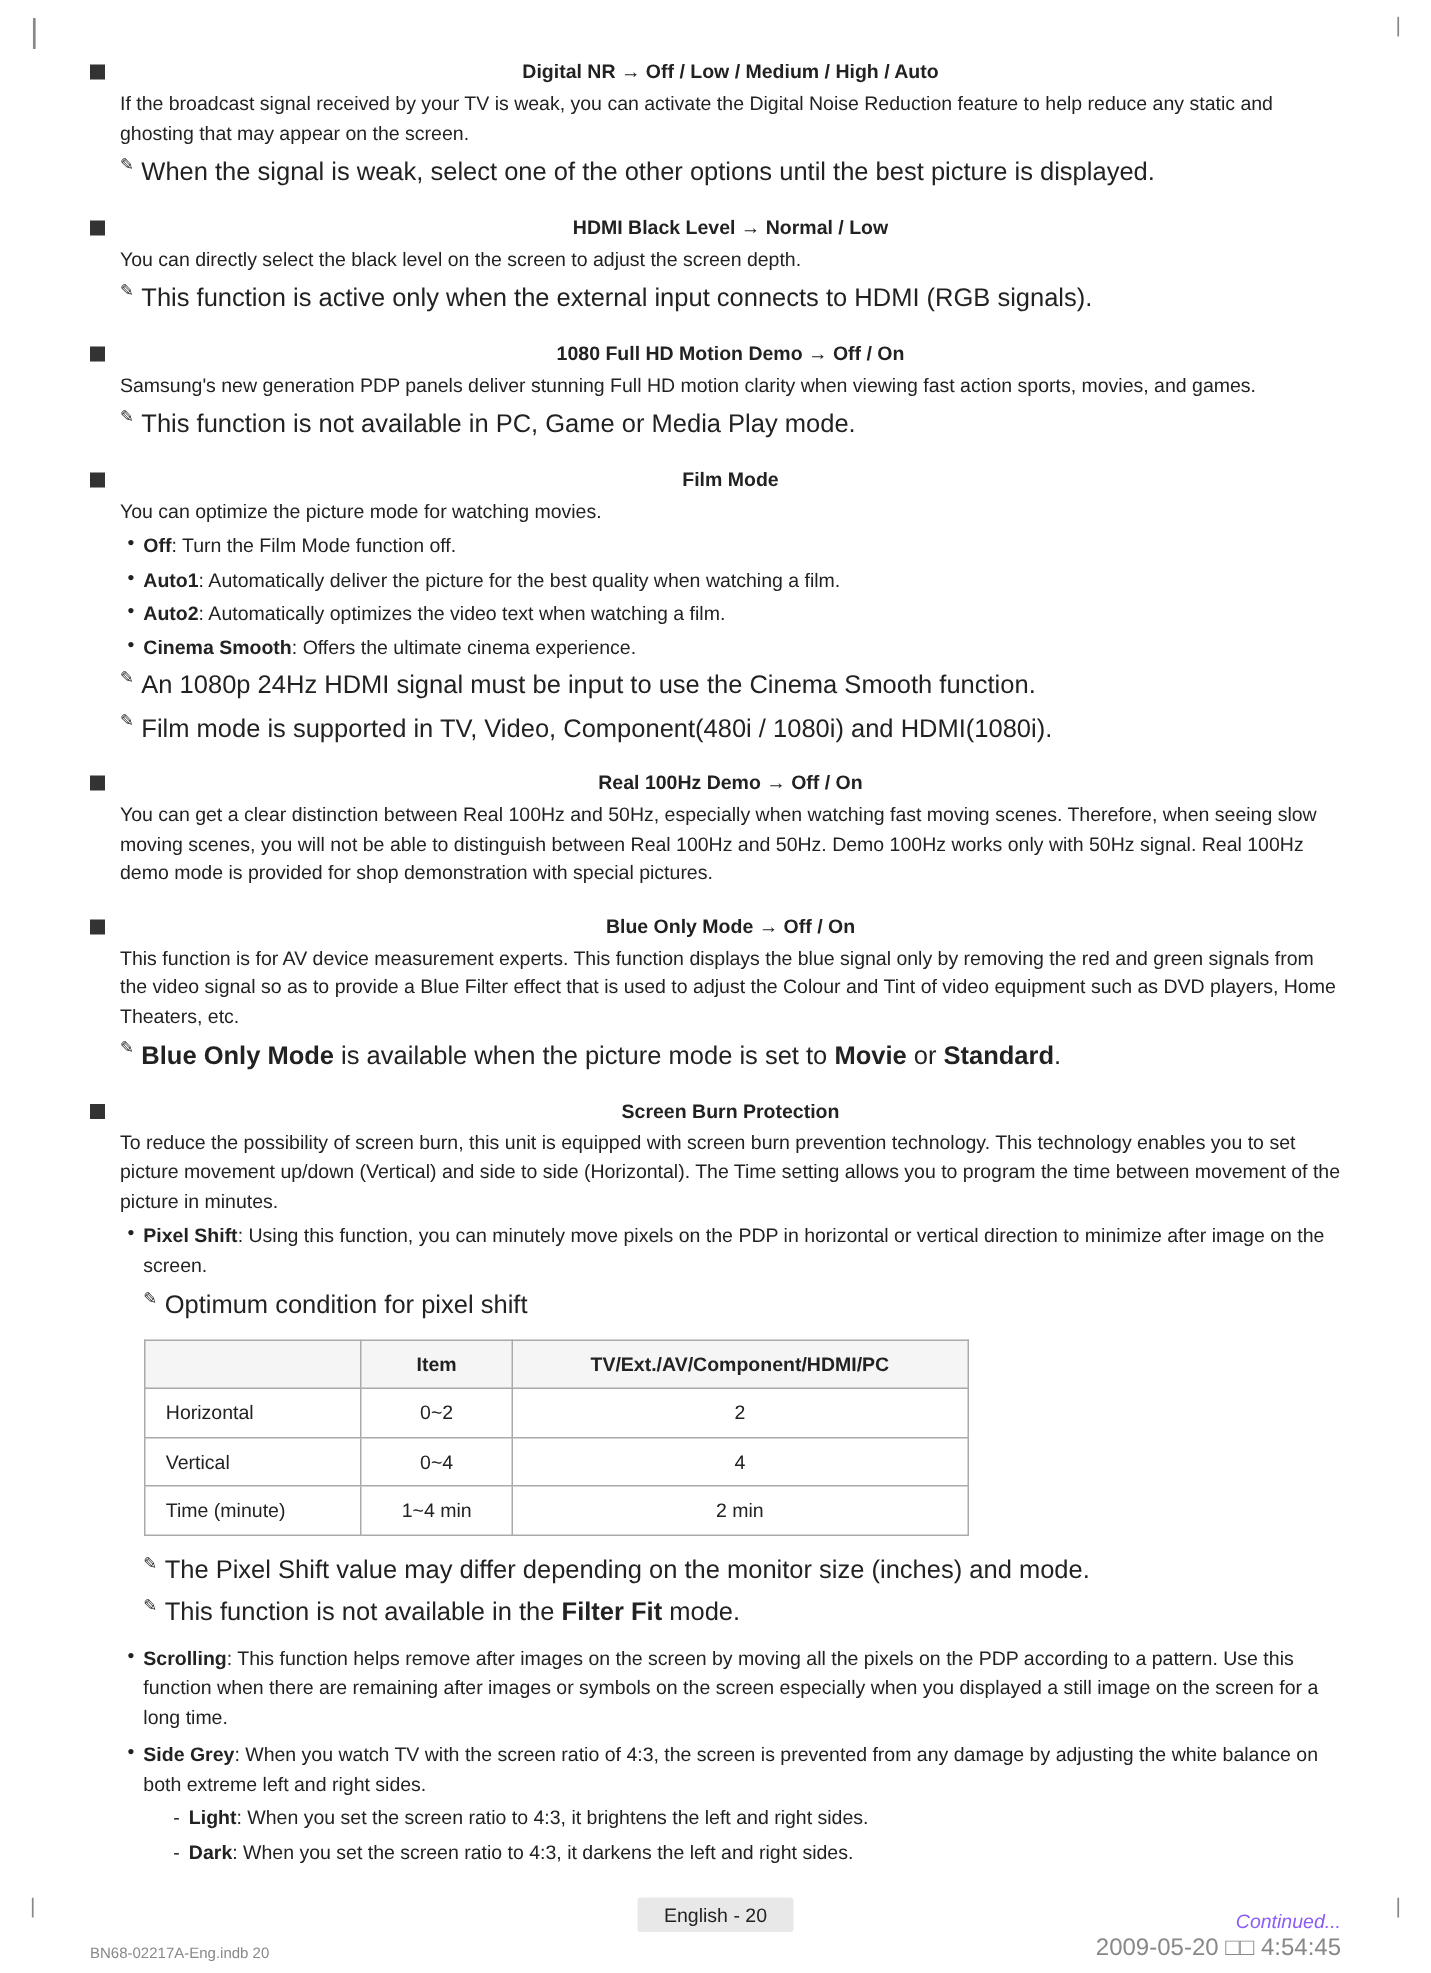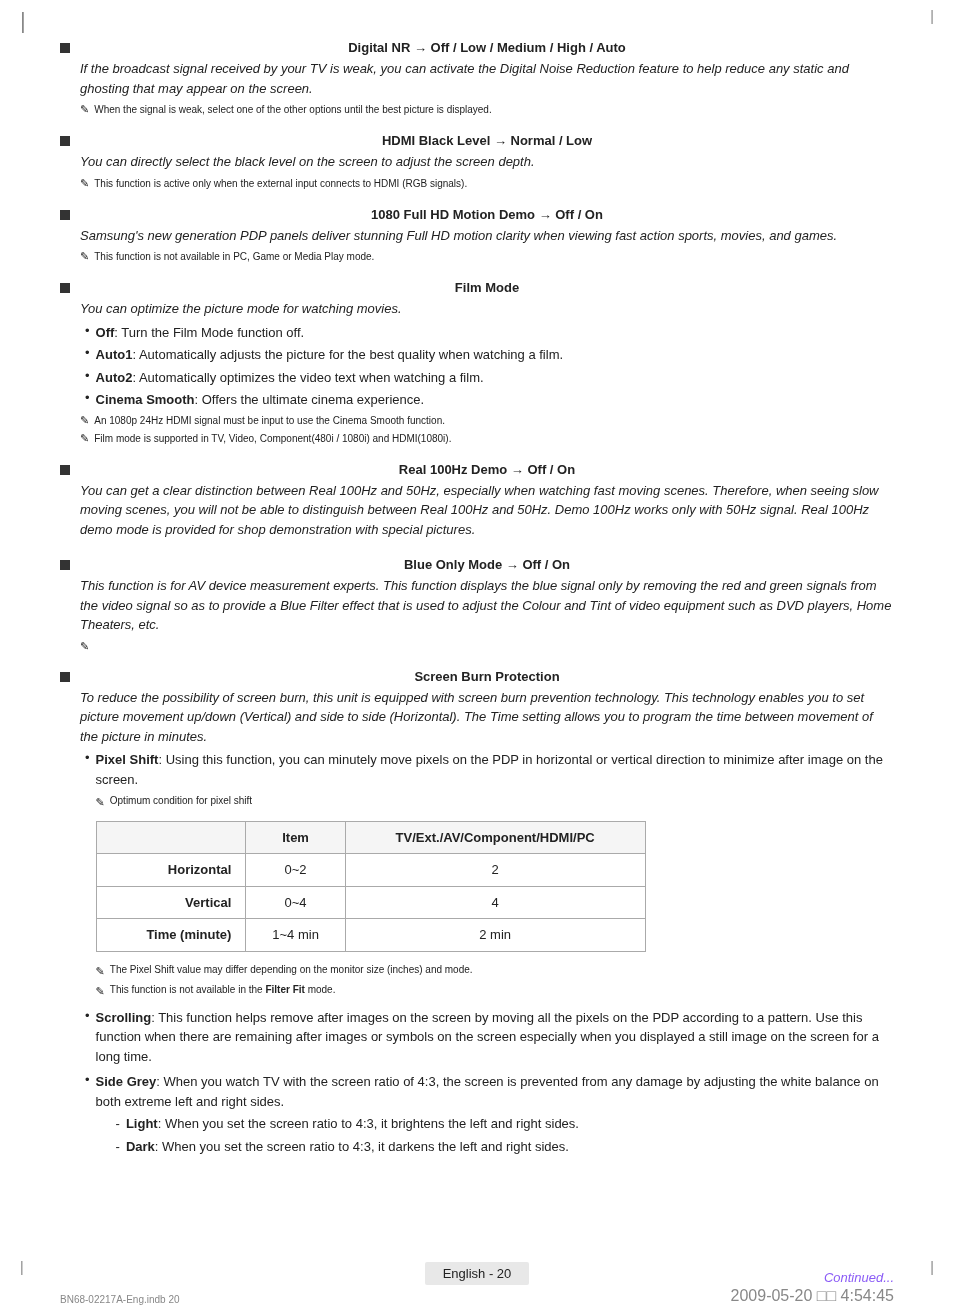--- a/index.html
+++ b/index.html
@@ -37,36 +37,35 @@
     .section-title {
       font-weight: bold;
       font-size: 13px;
       margin-bottom: 4px;
       text-align: center;
     }
     .section-body {
       font-size: 13px;
       line-height: 1.5;
       margin-bottom: 4px;
-      font-style: italic;
     }
     .note {
       display: flex;
       align-items: flex-start;
       margin-top: 3px;
       margin-bottom: 2px;
     }
     .note-icon {
       font-size: 11px;
       margin-right: 5px;
       margin-top: 1px;
       flex-shrink: 0;
     }
     .note-text {
-      font-size: 10px;
+      font-size: 17px;
       line-height: 1.5;
     }
     .sub-bullet {
       display: flex;
       align-items: flex-start;
       margin-top: 3px;
       margin-left: 5px;
     }
     .sub-bullet-dot {
       margin-right: 6px;
@@ -90,22 +89,22 @@
       border: 1px solid #aaa;
       padding: 6px 14px;
       font-size: 13px;
       text-align: center;
     }
     th {
       font-weight: bold;
       background: #f5f5f5;
     }
     td.row-label {
-      font-weight: bold;
-      text-align: right;
+      font-weight: normal;
+      text-align: left;
     }
     .footer {
       position: absolute;
       bottom: 30px;
       left: 0;
       right: 0;
       display: flex;
       justify-content: center;
       align-items: center;
     }
@@ -213,21 +212,21 @@
     <div class="bullet-square"></div>
     <div class="section-content">
       <div class="section-title">Film Mode</div>
       <div class="section-body">You can optimize the picture mode for watching movies.</div>
       <div class="sub-bullet">
         <span class="sub-bullet-dot">•</span>
         <span class="sub-bullet-text"><strong>Off</strong><span>: Turn the Film Mode function off.</span></span>
       </div>
       <div class="sub-bullet">
         <span class="sub-bullet-dot">•</span>
-        <span class="sub-bullet-text"><strong>Auto1</strong><span>: Automatically adjusts the picture for the best quality when watching a film.</span></span>
+        <span class="sub-bullet-text"><strong>Auto1</strong><span>: Automatically deliver the picture for the best quality when watching a film.</span></span>
       </div>
       <div class="sub-bullet">
         <span class="sub-bullet-dot">•</span>
         <span class="sub-bullet-text"><strong>Auto2</strong><span>: Automatically optimizes the video text when watching a film.</span></span>
       </div>
       <div class="sub-bullet">
         <span class="sub-bullet-dot">•</span>
         <span class="sub-bullet-text"><strong>Cinema Smooth</strong><span>: Offers the ultimate cinema experience.</span></span>
       </div>
       <div class="note">
@@ -249,20 +248,23 @@
     </div>
   </div>
 
   <div class="section">
     <div class="bullet-square"></div>
     <div class="section-content">
       <div class="section-title">Blue Only Mode → Off / On</div>
       <div class="section-body">This function is for AV device measurement experts. This function displays the blue signal only by removing the red and green signals from the video signal so as to provide a Blue Filter effect that is used to adjust the Colour and Tint of video equipment such as DVD players, Home Theaters, etc.</div>
       <div class="note">
         <span class="note-icon">✎</span>
+        <span class="note-text">
+          <strong>Blue Only Mode</strong> is available when the picture mode is set to <strong>Movie</strong> or <strong>Standard</strong>.
+        </span>
       </div>
     </div>
   </div>
 
   <div class="section">
     <div class="bullet-square"></div>
     <div class="section-content">
       <div class="section-title">Screen Burn Protection</div>
       <div class="section-body">To reduce the possibility of screen burn, this unit is equipped with screen burn prevention technology. This technology enables you to set picture movement up/down (Vertical) and side to side (Horizontal). The Time setting allows you to program the time between movement of the picture in minutes.</div>
 

